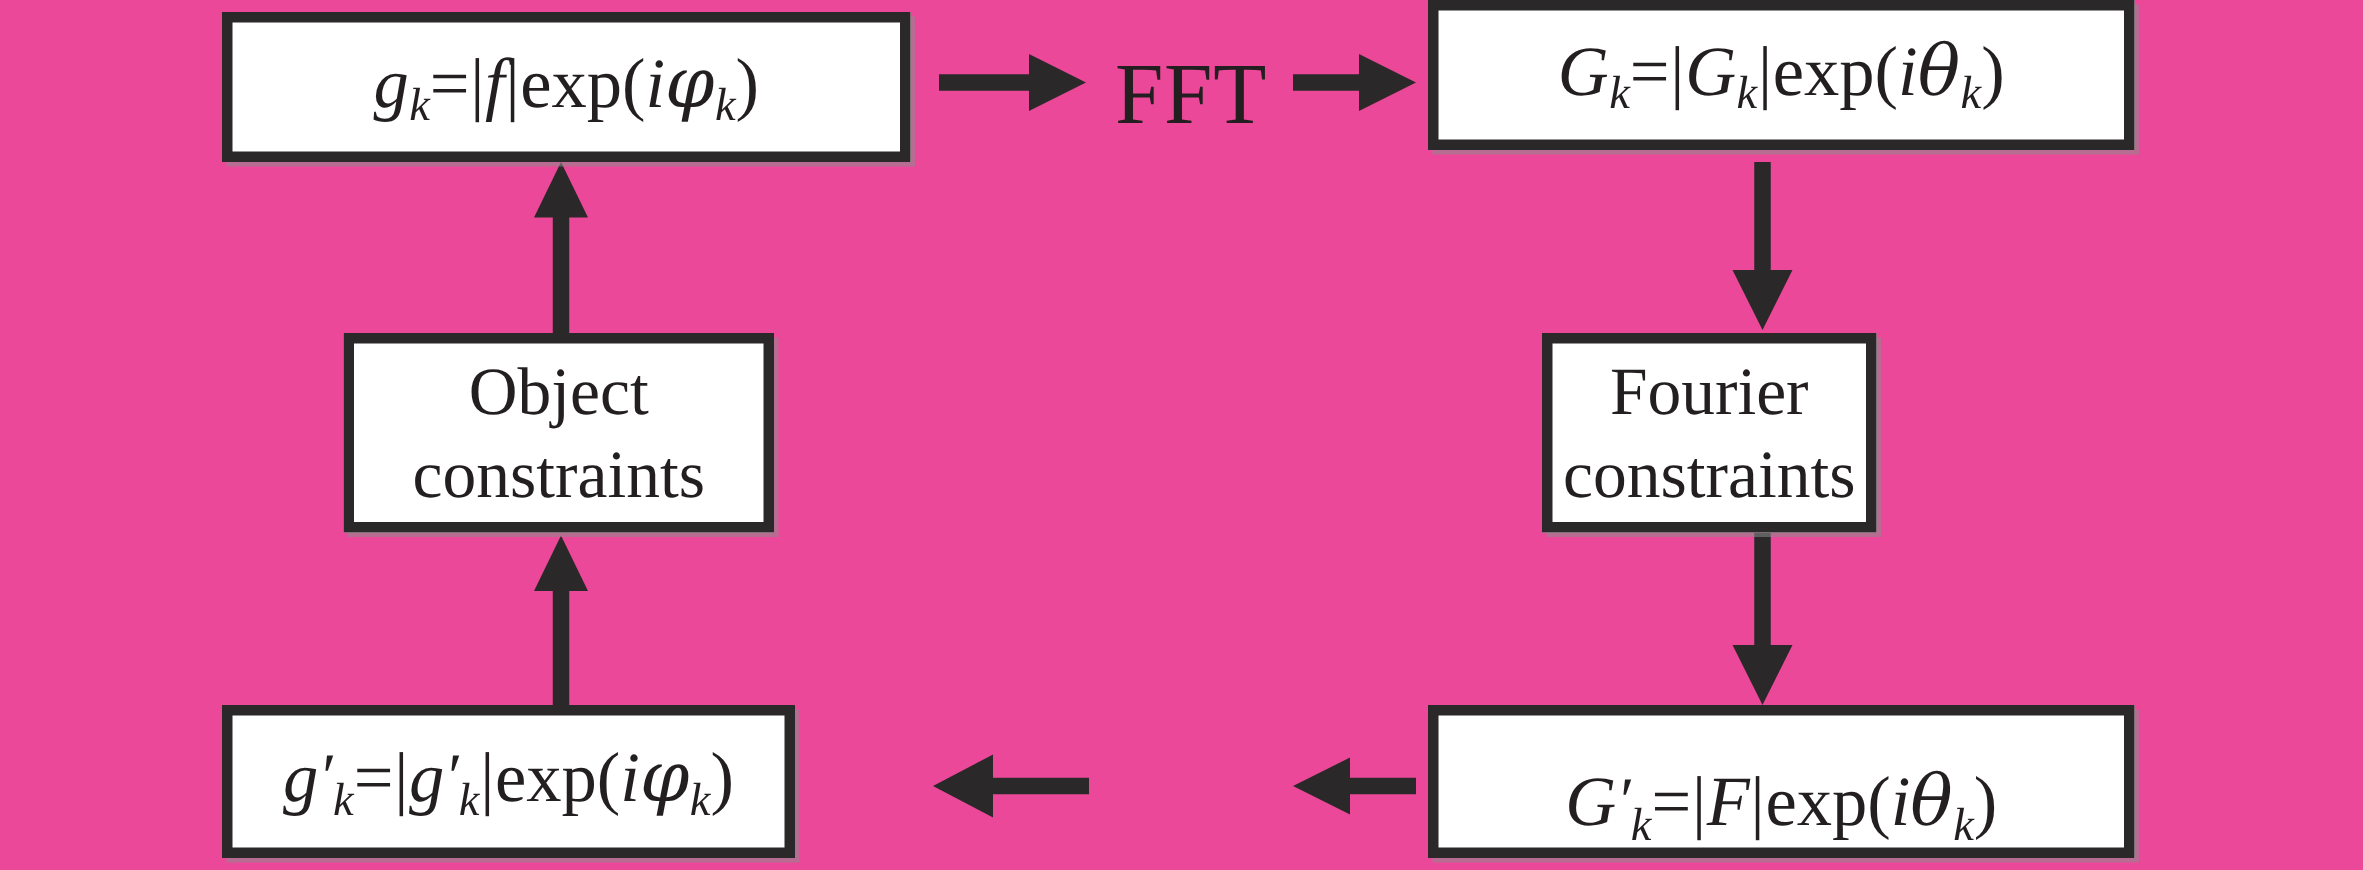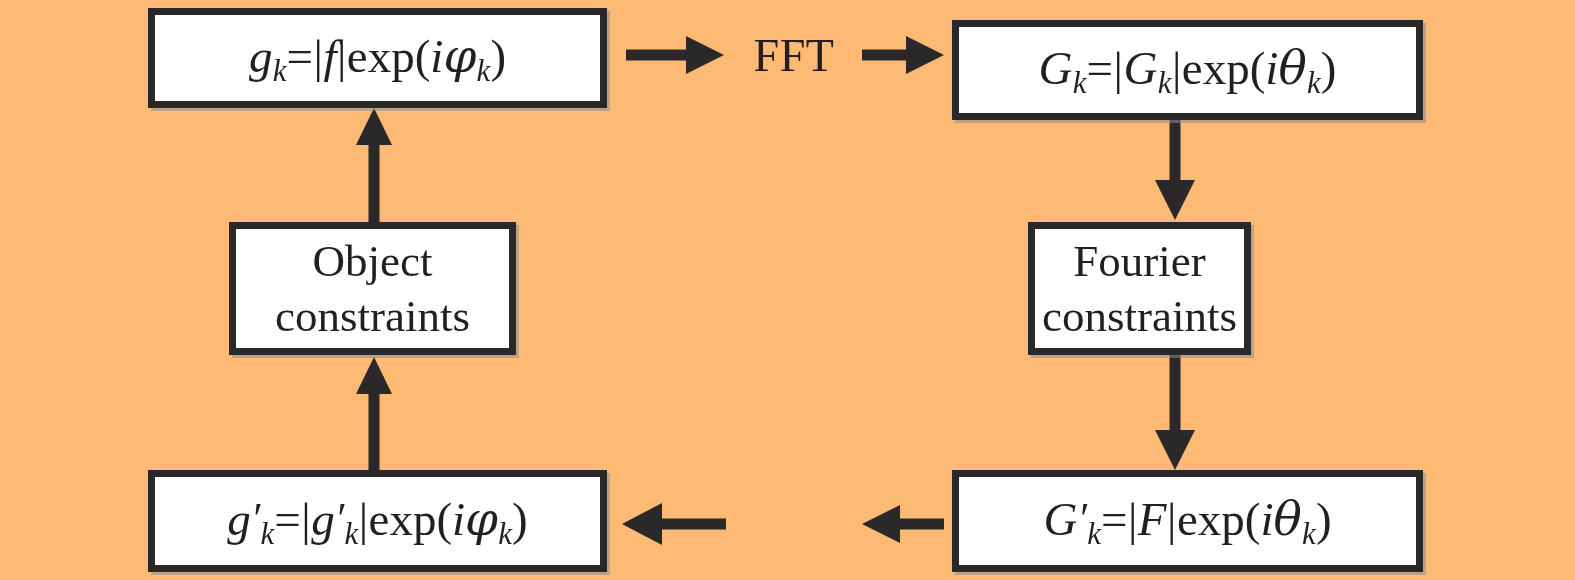--- a/index.html
+++ b/index.html
@@ -5,21 +5,21 @@
 <style>
   html, body {
     margin: 0;
     padding: 0;
     background: #ffffff;
   }
   #canvas {
     position: relative;
     width: 1575px;
     height: 580px;
-    background: #fdba74;
+    background: #ec4899;
     overflow: hidden;
     font-family: "Liberation Serif", "DejaVu Serif", serif;
     color: #231f20;
   }
 
   
   .node {
     position: absolute;
     box-sizing: border-box;
     background: #ffffff;
@@ -66,21 +66,21 @@
   }
   .prime {
     font-style: italic;
     font-size: 0.92em;
     vertical-align: 0.05em;
   }
 
   
   .arrow-label {
     position: absolute;
-    font-size: 46px;
+    font-size: 58px;
     letter-spacing: .5px;
     white-space: nowrap;
     text-align: center;
   }
 
   
   #arrows {
     position: absolute;
     left: 0;
     top: 0;
@@ -136,47 +136,47 @@
       <polygon points="374,108 356,145 392,145" fill="#2b2829"></polygon>
     </g>
   </svg>
 
   <div class="node formula" style="left:148px; top:8px; width:459px; height:100px;">
     <span class="inner" aria-label="g sub k equals magnitude f exp i phi sub k">
       <span class="mi">g</span><sub>k</sub><span class="mup">=</span><span class="bar">|</span><span class="mi">f</span><span class="bar">|</span><span class="mup">exp(</span><span class="mi">i𝜑</span><sub>k</sub><span class="mup">)</span>
     </span>
   </div>
 
-  <div class="node formula" style="left:952px; top:20px; width:471px; height:100px;">
+  <div class="node formula" style="left:952px; top:0; width:471px; height:100px;">
     <span class="inner" aria-label="G sub k equals magnitude G sub k exp i theta sub k">
       <span class="mi">G</span><sub>k</sub><span class="mup">=</span><span class="bar">|</span><span class="mi">G</span><sub>k</sub><span class="bar">|</span><span class="mup">exp(</span><span class="mi">i𝜃</span><sub>k</sub><span class="mup">)</span>
     </span>
   </div>
 
   <div class="node constraint" style="left:229px; top:222px; width:287px; height:133px;">
     <span class="inner">
       <span class="l1">Object</span>
       <span class="l2">constraints</span>
     </span>
   </div>
 
   <div class="node constraint" style="left:1028px; top:222px; width:223px; height:133px;">
     <span class="inner">
       <span class="l1">Fourier</span>
       <span class="l2">constraints</span>
     </span>
   </div>
 
-  <div class="node formula" style="left:148px; top:470px; width:459px; height:102px;">
+  <div class="node formula" style="left:148px; top:470px; width:382px; height:102px;">
     <span class="inner" aria-label="g prime sub k equals magnitude g prime sub k exp i phi sub k">
       <span class="mi">g</span><span class="prime">′</span><sub>k</sub><span class="mup">=</span><span class="bar">|</span><span class="mi">g</span><span class="prime">′</span><sub>k</sub><span class="bar">|</span><span class="mup">exp(</span><span class="mi">i𝜑</span><sub>k</sub><span class="mup">)</span>
     </span>
   </div>
 
-  <div class="node formula" style="left:952px; top:470px; width:471px; height:102px;">
+  <div class="node formula" style="left:952px; top:470px; width:471px; height:102px;align-items:flex-end;">
     <span class="inner" aria-label="G prime sub k equals magnitude F exp i theta sub k">
       <span class="mi">G</span><span class="prime">′</span><sub>k</sub><span class="mup">=</span><span class="bar">|</span><span class="mi">F</span><span class="bar">|</span><span class="mup">exp(</span><span class="mi">i𝜃</span><sub>k</sub><span class="mup">)</span>
     </span>
   </div>
 
   <div class="arrow-label" style="left:729px; top:29px; width:130px;">FFT</div>
 
 
 </div>
 

